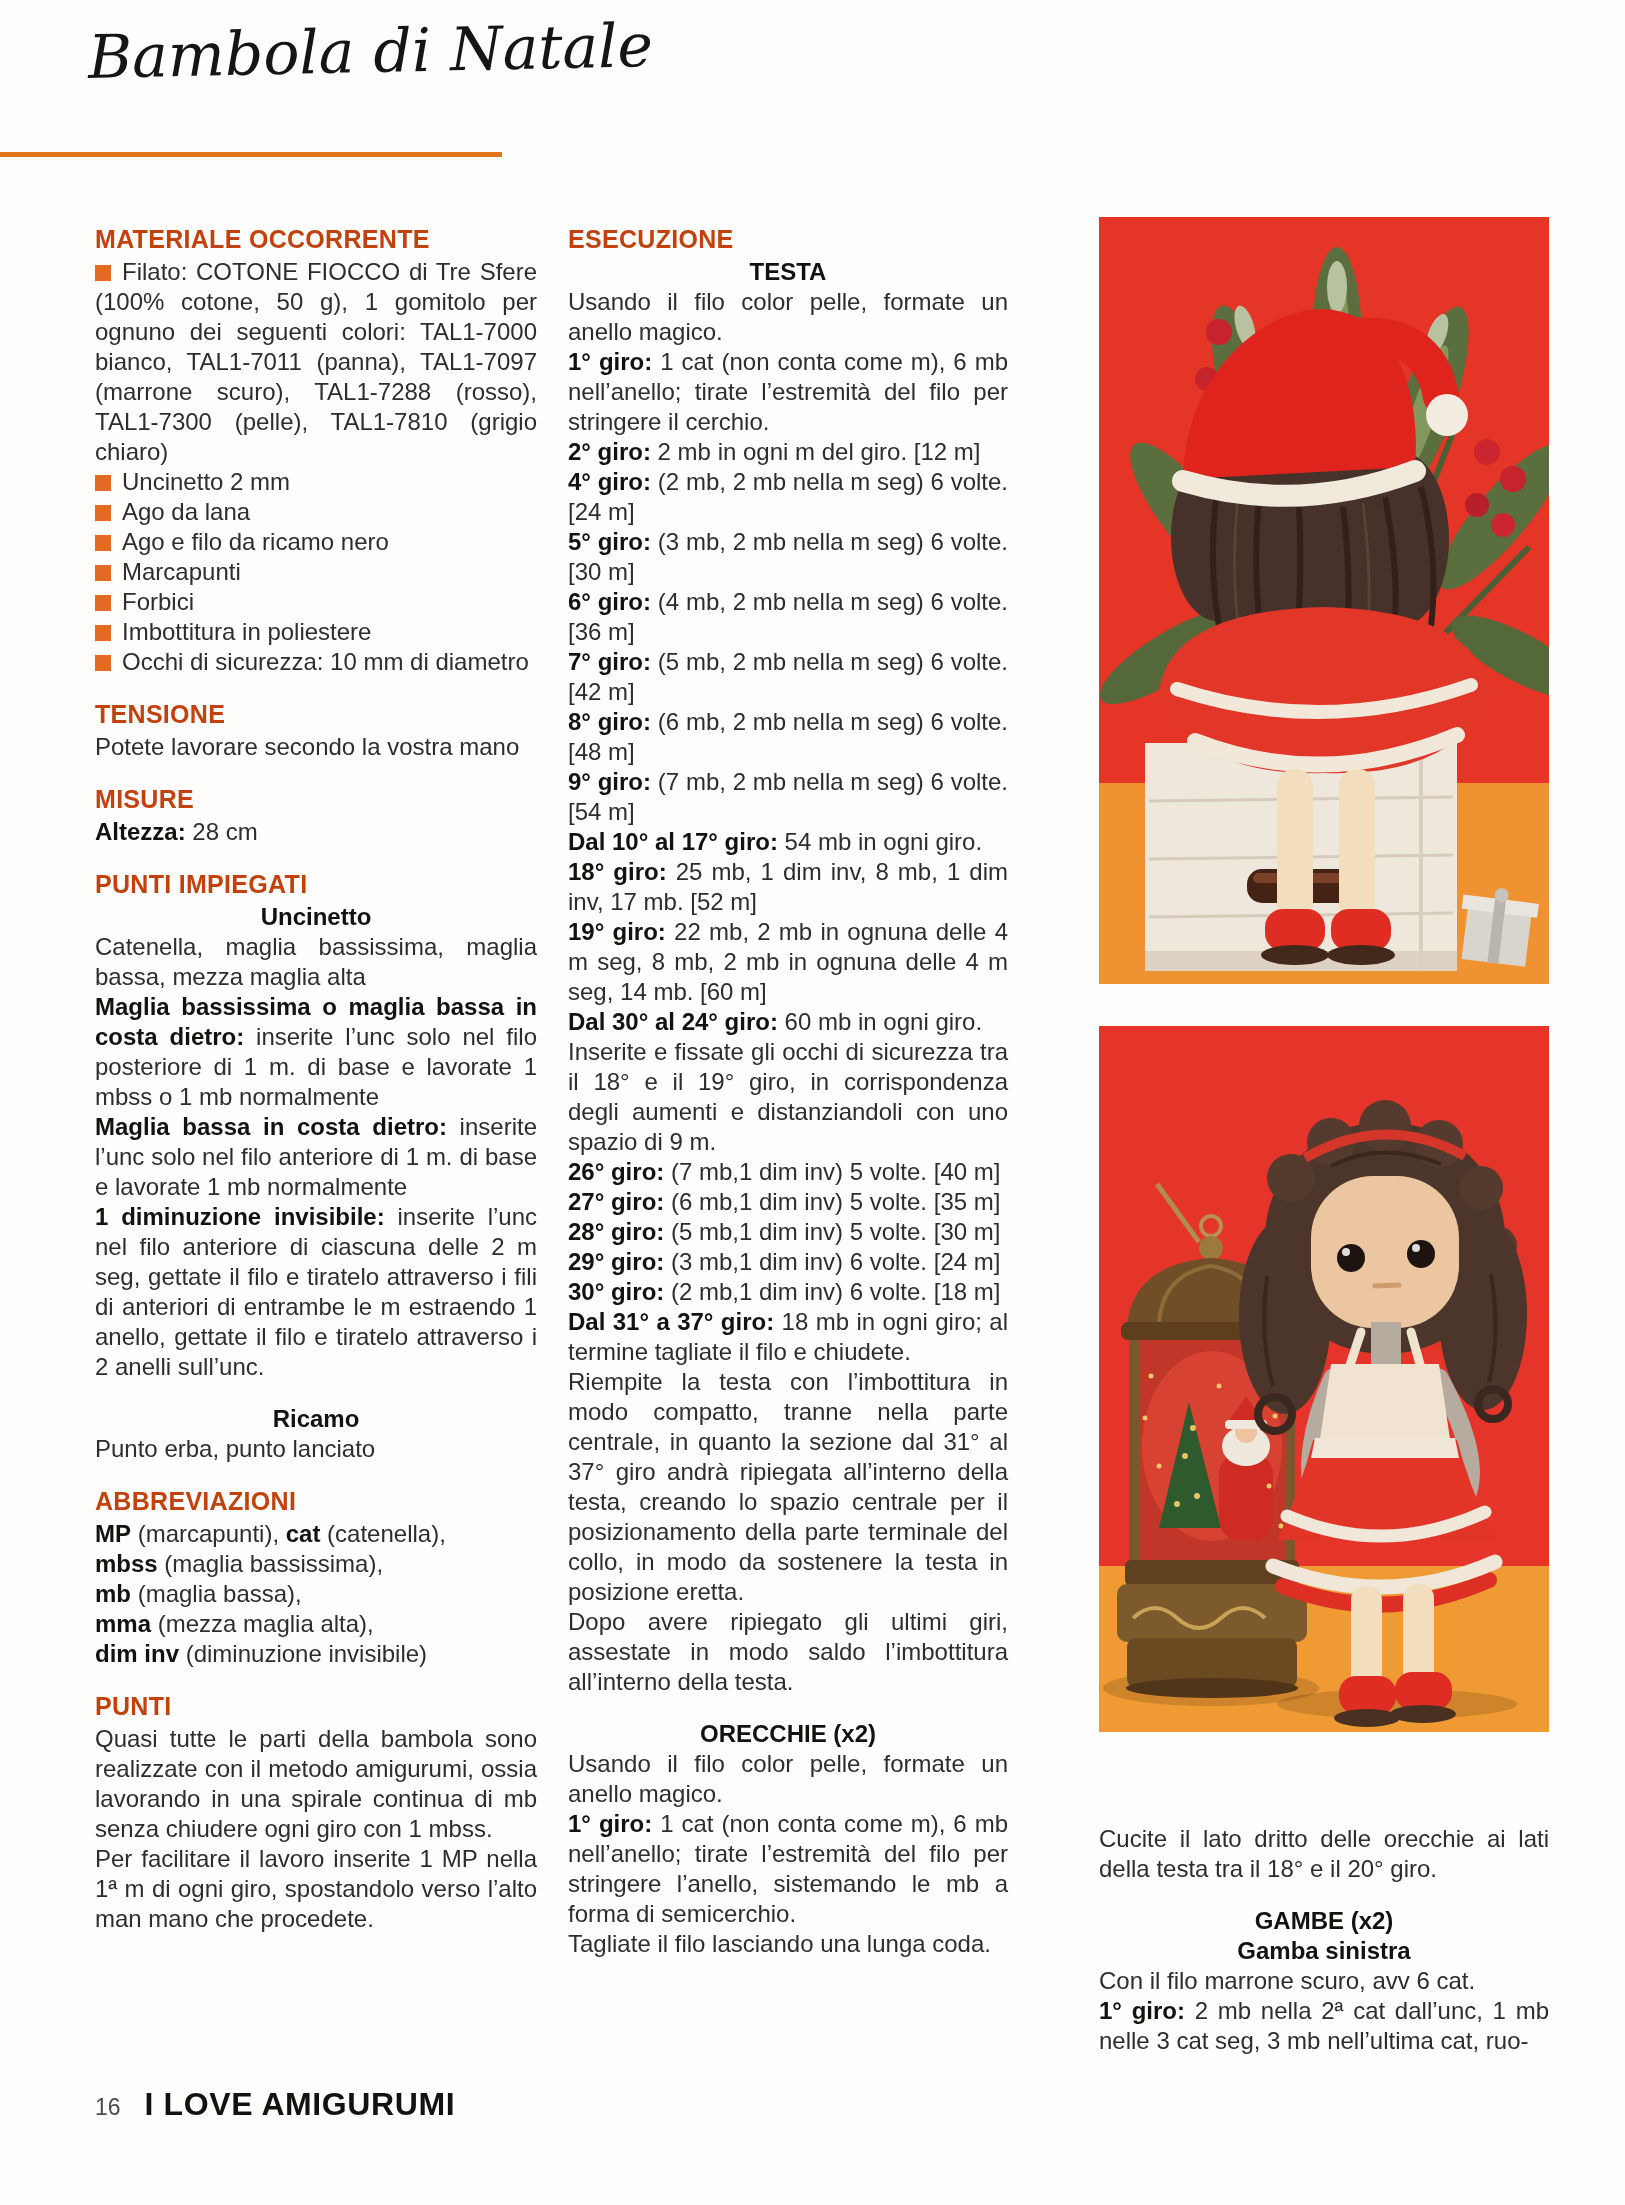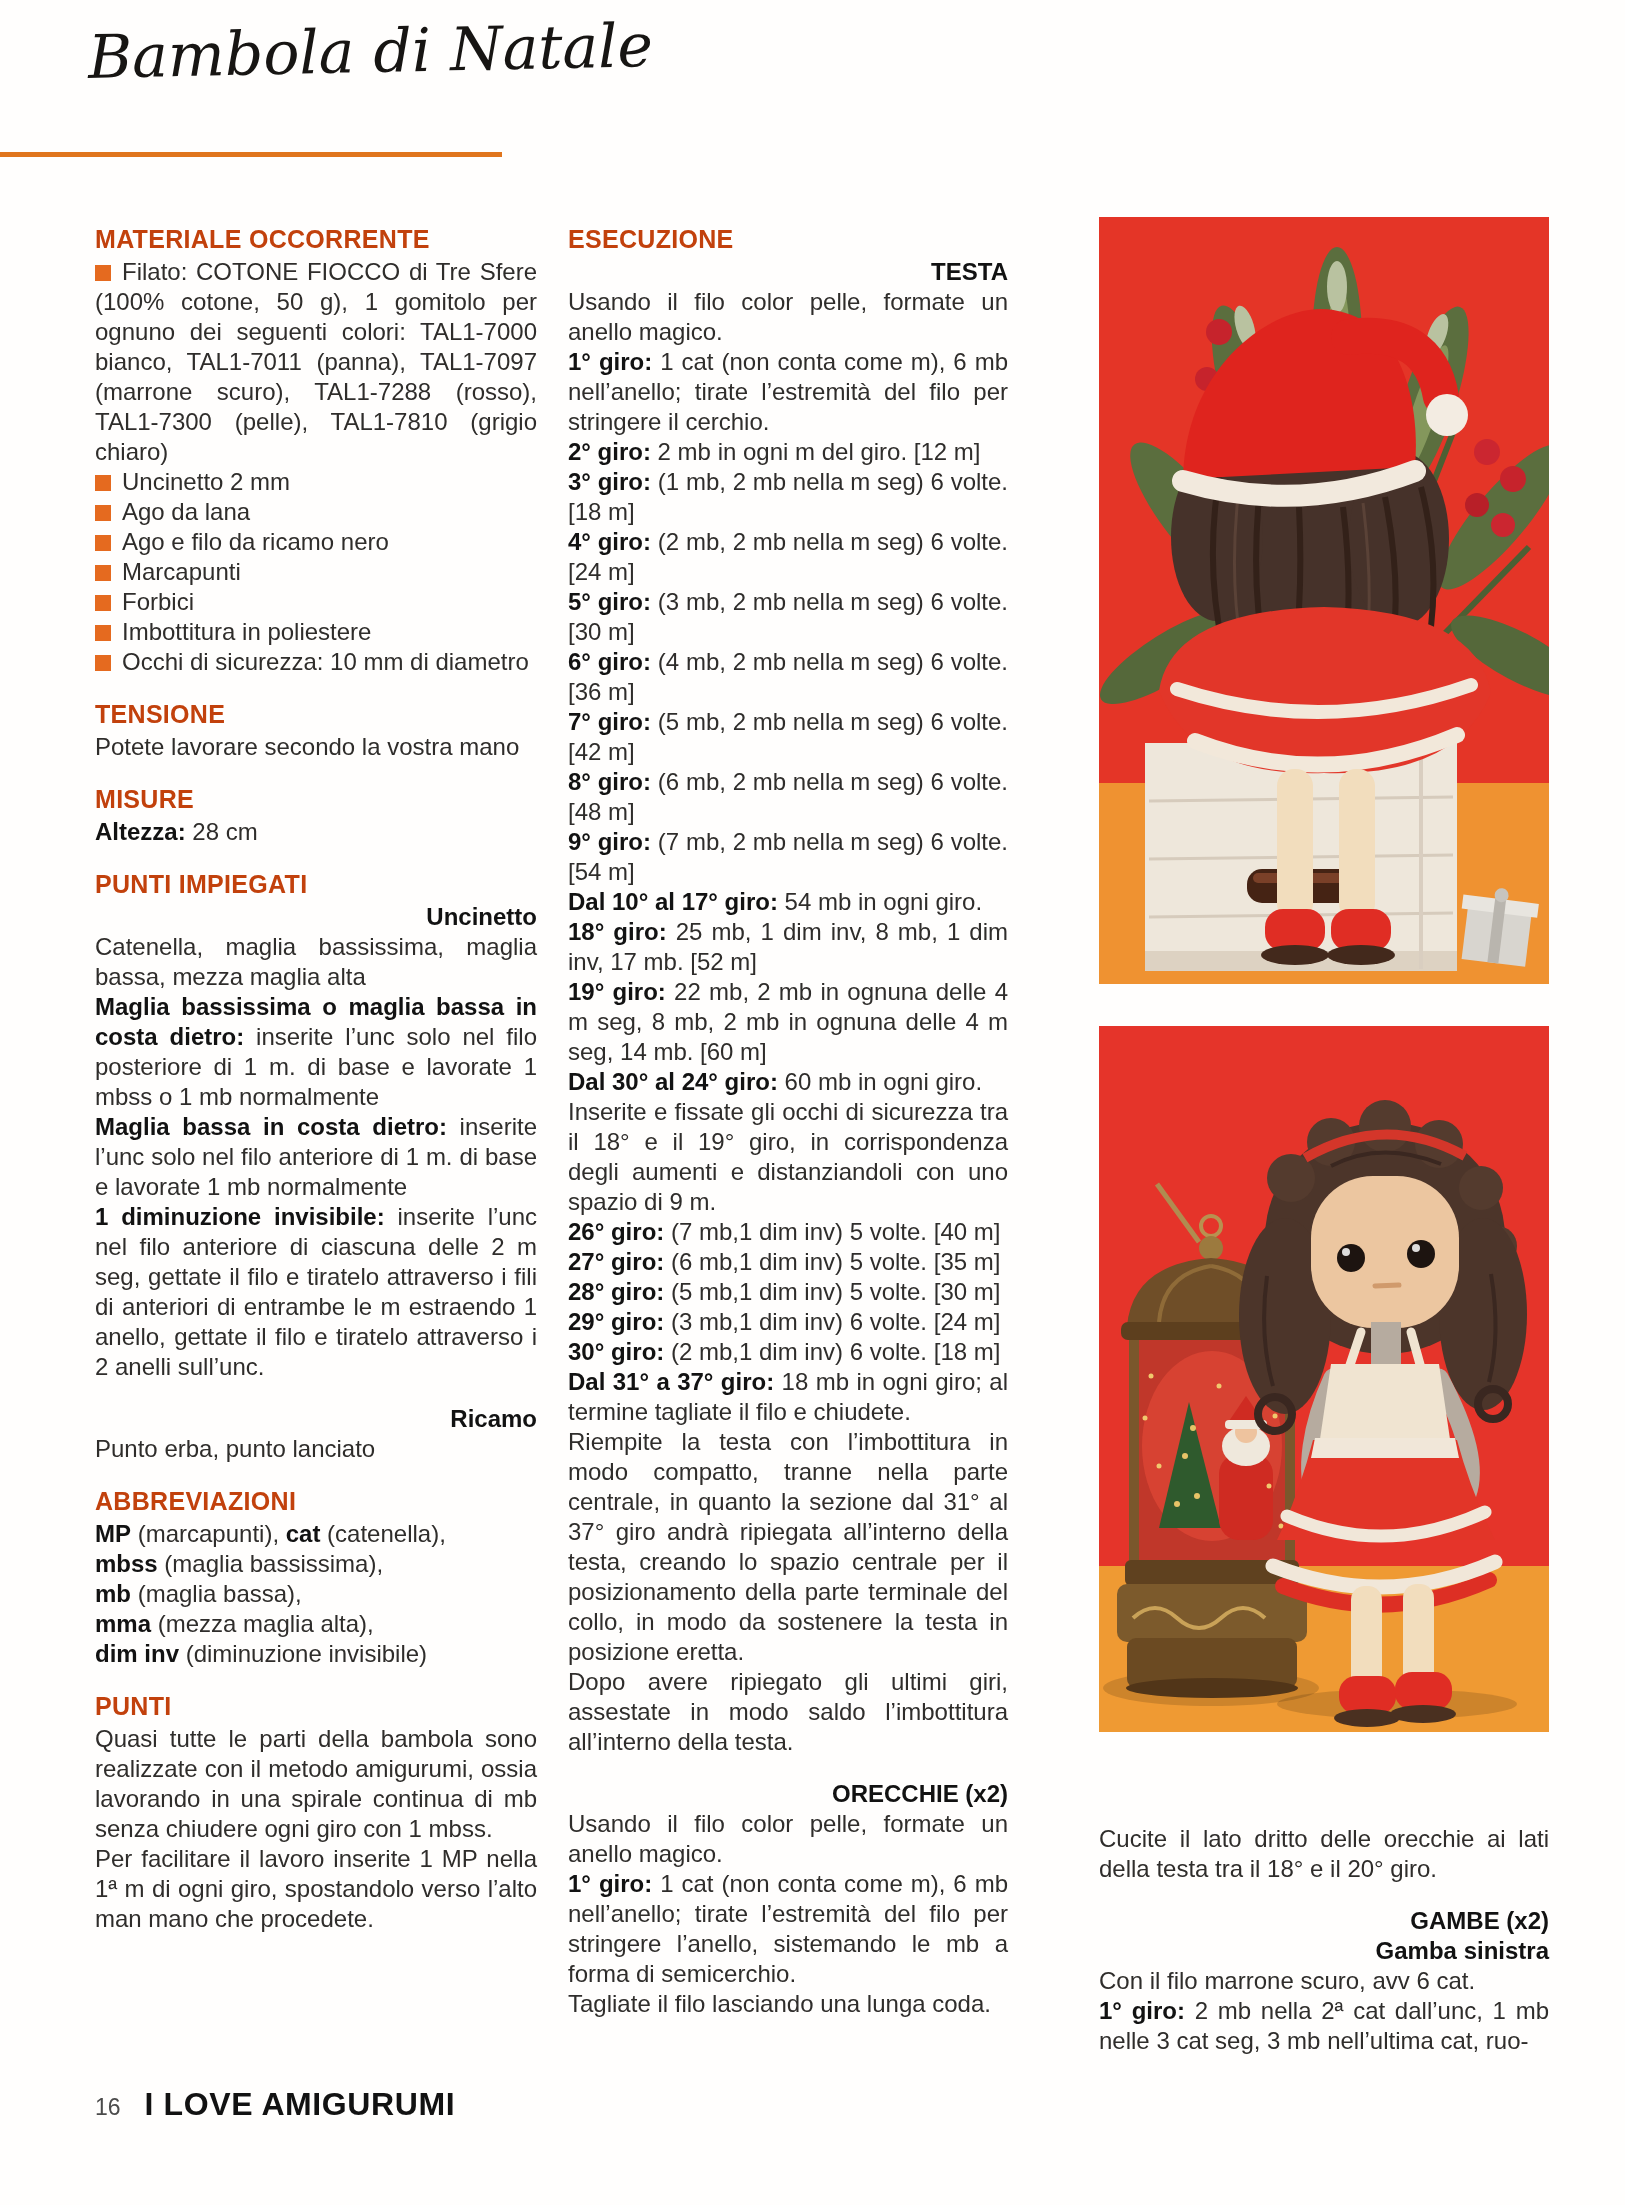--- a/index.html
+++ b/index.html
@@ -8,21 +8,21 @@
   .title{position:absolute;left:88px;top:16px;margin:0;font-family:"DejaVu Serif",serif;
          font-style:italic;font-weight:500;font-size:60px;letter-spacing:0px;color:#171513;
          transform:rotate(-1.2deg);white-space:nowrap;}
   .title-rule{position:absolute;left:0;top:152px;width:502px;height:5px;background:#e0751d;}
   .col{position:absolute;font-size:24px;line-height:30px;text-align:justify;}
   .col-left{left:95px;top:224px;width:442px;}
   .col-middle{left:568px;top:224px;width:440px;}
   .col-right{left:1099px;top:217px;width:450px;text-align:justify;}
   .sec{margin:0 0 2px 0;font-size:25px;line-height:31px;font-weight:800;color:#c2410c;
        letter-spacing:0.3px;text-align:left;}
-  .sub{margin:0;font-size:24px;line-height:30px;font-weight:800;color:#121212;text-align:right;}
+  .sub{margin:0;font-size:24px;line-height:30px;font-weight:800;color:#121212;text-align:center;}
   .para{margin:0;}
   .rb{font-weight:800;color:#121212;}
   .spacer{height:22px;}
   .sq{display:inline-block;width:16px;height:16px;background:#e56a1f;margin-right:11px;
       transform:translateY(1px);}
   figure{margin:0;padding:0;}
   #ph1{margin-bottom:35px;}
   .right-text{margin-top:85px;}
   .footer{position:absolute;left:95px;top:2086px;font-size:23px;color:#4b4b4b;}
   .footer .mag{font-weight:800;color:#121212;margin-left:24px;letter-spacing:0.6px;font-size:32px;}
@@ -74,21 +74,20 @@
       <h3 class="sec">PUNTI</h3>
       <p class="para"><span>Quasi tutte le parti della bambola sono realizzate con il metodo amigurumi, ossia lavorando in una spirale continua di mb senza chiudere ogni giro con 1 mbss.</span></p>
       <p class="para"><span>Per facilitare il lavoro inserite 1 MP nella 1ª m di ogni giro, spostandolo verso l’alto man mano che procedete.</span></p>
     </section>
   <section class="col col-middle">
       <h3 class="sec">ESECUZIONE</h3>
       <h4 class="sub">TESTA</h4>
       <p class="para"><span>Usando il filo color pelle, formate un anello magico.</span></p>
       <p class="para"><span class="rb">1° giro:</span><span> 1 cat (non conta come m), 6 mb nell’anello; tirate l’estremità del filo per stringere il cerchio.</span></p>
       <p class="para"><span class="rb">2° giro:</span><span> 2 mb in ogni m del giro. [12 m]</span></p>
-      <p class="para"><span class="rb">3° giro:</span><span> (1 mb, 2 mb nella m seg) 6 volte. [18 m]</span></p>
       <p class="para"><span class="rb">4° giro:</span><span> (2 mb, 2 mb nella m seg) 6 volte. [24 m]</span></p>
       <p class="para"><span class="rb">5° giro:</span><span> (3 mb, 2 mb nella m seg) 6 volte. [30 m]</span></p>
       <p class="para"><span class="rb">6° giro:</span><span> (4 mb, 2 mb nella m seg) 6 volte. [36 m]</span></p>
       <p class="para"><span class="rb">7° giro:</span><span> (5 mb, 2 mb nella m seg) 6 volte. [42 m]</span></p>
       <p class="para"><span class="rb">8° giro:</span><span> (6 mb, 2 mb nella m seg) 6 volte. [48 m]</span></p>
       <p class="para"><span class="rb">9° giro:</span><span> (7 mb, 2 mb nella m seg) 6 volte. [54 m]</span></p>
       <p class="para"><span class="rb">Dal 10° al 17° giro:</span><span> 54 mb in ogni giro.</span></p>
       <p class="para"><span class="rb">18° giro:</span><span> 25 mb, 1 dim inv, 8 mb, 1 dim inv, 17 mb. [52 m]</span></p>
       <p class="para"><span class="rb">19° giro:</span><span> 22 mb, 2 mb in ognuna delle 4 m seg, 8 mb, 2 mb in ognuna delle 4 m seg, 14 mb. [60 m]</span></p>
       <p class="para"><span class="rb">Dal 30° al 24° giro:</span><span> 60 mb in ogni giro.</span></p>

